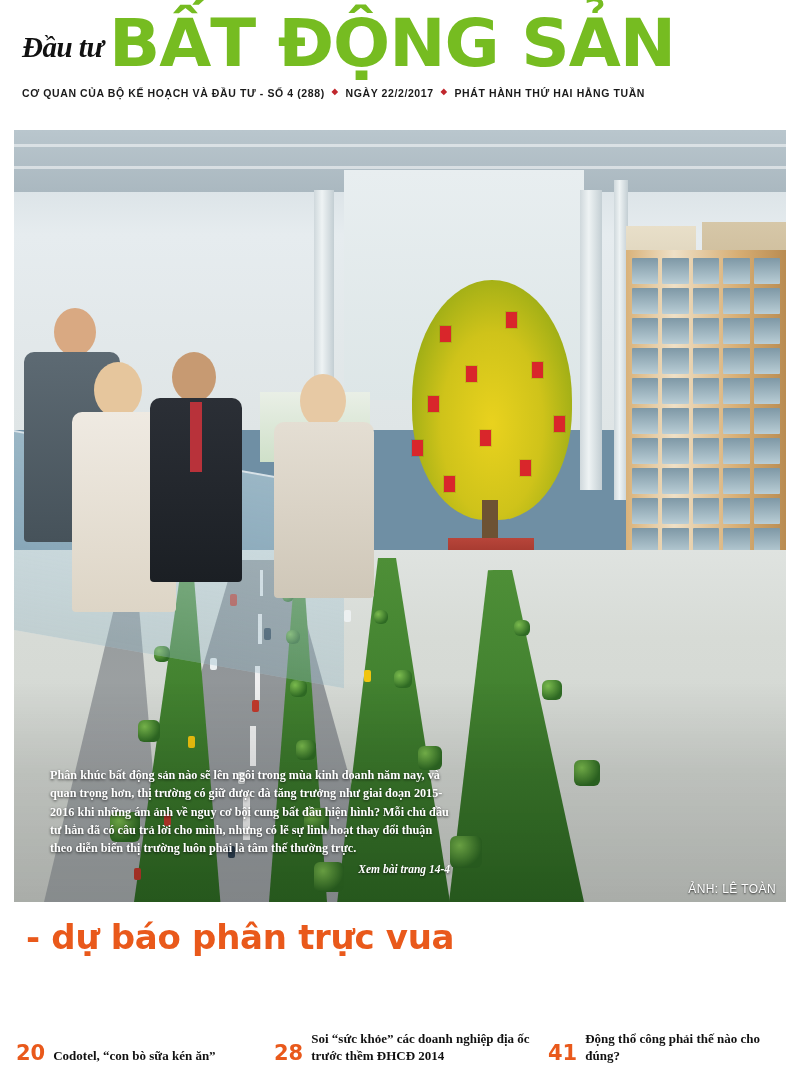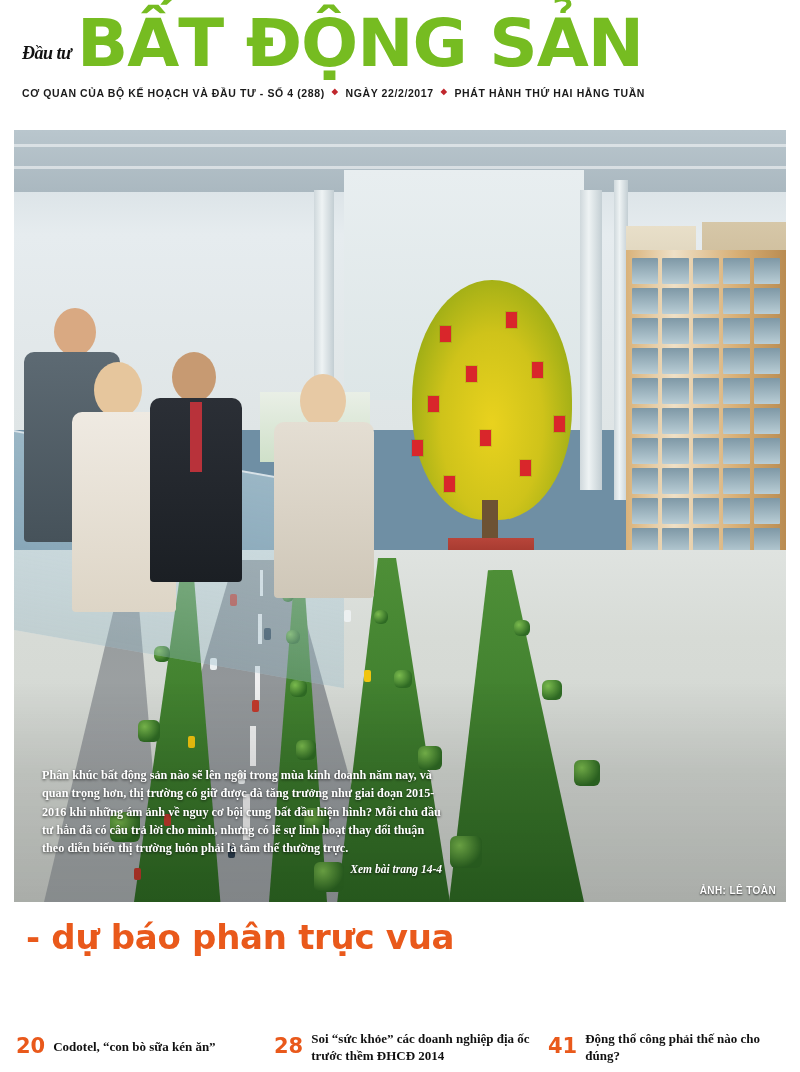--- a/index.html
+++ b/index.html
@@ -25,21 +25,21 @@
   }
   .masthead-row {
     display: flex;
     align-items: flex-end;
     gap: 6px;
   }
   .mast-prefix {
     font-family: "Liberation Serif", serif;
     font-weight: bold;
     font-style: italic;
-    font-size: 18px;
+    font-size: 29px;
     color: #111;
     line-height: 1;
     padding-bottom: 13px;
     letter-spacing: -0.5px;
   }
   .mast-main {
     font-family: "DejaVu Sans", sans-serif;
     font-weight: bold;
     font-size: 66px;
     line-height: 0.92;
@@ -176,21 +176,21 @@
     transform: skewY(10deg);
     transform-origin: left top;
   }
   .person { position: absolute; }
   .p-head { position: absolute; border-radius: 50%; }
   .p-body { position: absolute; border-radius: 10px 10px 4px 4px; }
 
   
   .photo-caption {
     position: absolute;
-    left: 28px;
+    left: 36px;
     top: 636px;
     width: 400px;
     color: #ffffff;
     font-family: "Liberation Serif", serif;
     font-weight: bold;
     font-size: 12.2px;
     line-height: 1.5;
     text-shadow: 0 1px 3px rgba(0,0,0,.75);
   }
   .photo-caption .seemore {
@@ -198,22 +198,22 @@
     text-align: right;
     font-style: italic;
     margin-top: 4px;
     font-size: 11.5px;
   }
   .photo-credit {
     position: absolute;
     right: 10px;
     bottom: 6px;
     color: #fff;
-    font-size: 10px;
-    font-weight: bold;
+    font-size: 12px;
+    font-weight: normal;
     letter-spacing: .4px;
     text-shadow: 0 1px 2px rgba(0,0,0,.8);
   }
 
   
   .headline {
     margin: 14px 0 0 0;
     padding: 0 26px;
     color: #e9591b;
     font-family: "DejaVu Sans", sans-serif;
@@ -228,21 +228,21 @@
   .teasers {
     position: absolute;
     left: 0; right: 0; bottom: 8px;
     display: flex;
     padding: 0 16px;
     gap: 6px;
   }
   .teaser {
     display: flex;
     gap: 8px;
-    align-items: center;
+    align-items: flex-end;
     flex: 1 1 0;
   }
   .teaser:nth-child(1) { flex: 0 0 252px; }
   .teaser:nth-child(2) { flex: 0 0 268px; }
   .teaser:nth-child(3) { flex: 1 1 auto; }
   .t-num {
     color: #e9591b;
     font-family: "DejaVu Sans", sans-serif;
     font-weight: bold;
     font-size: 21px;

